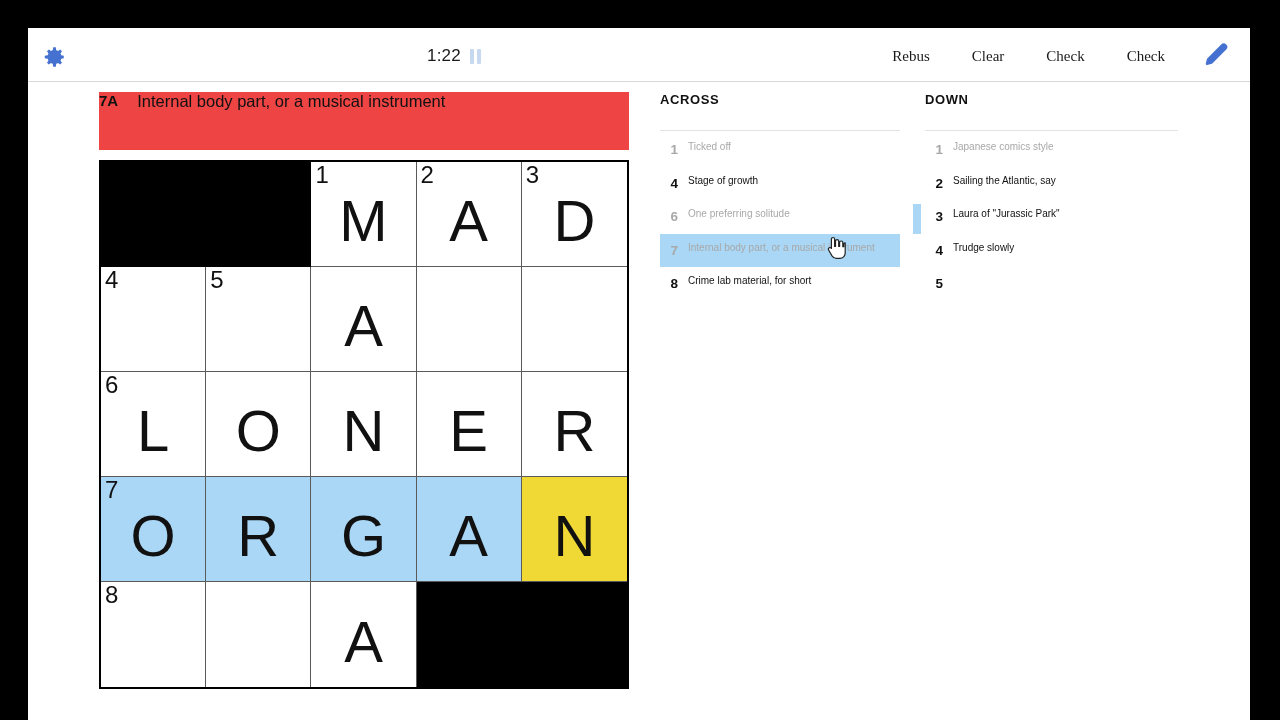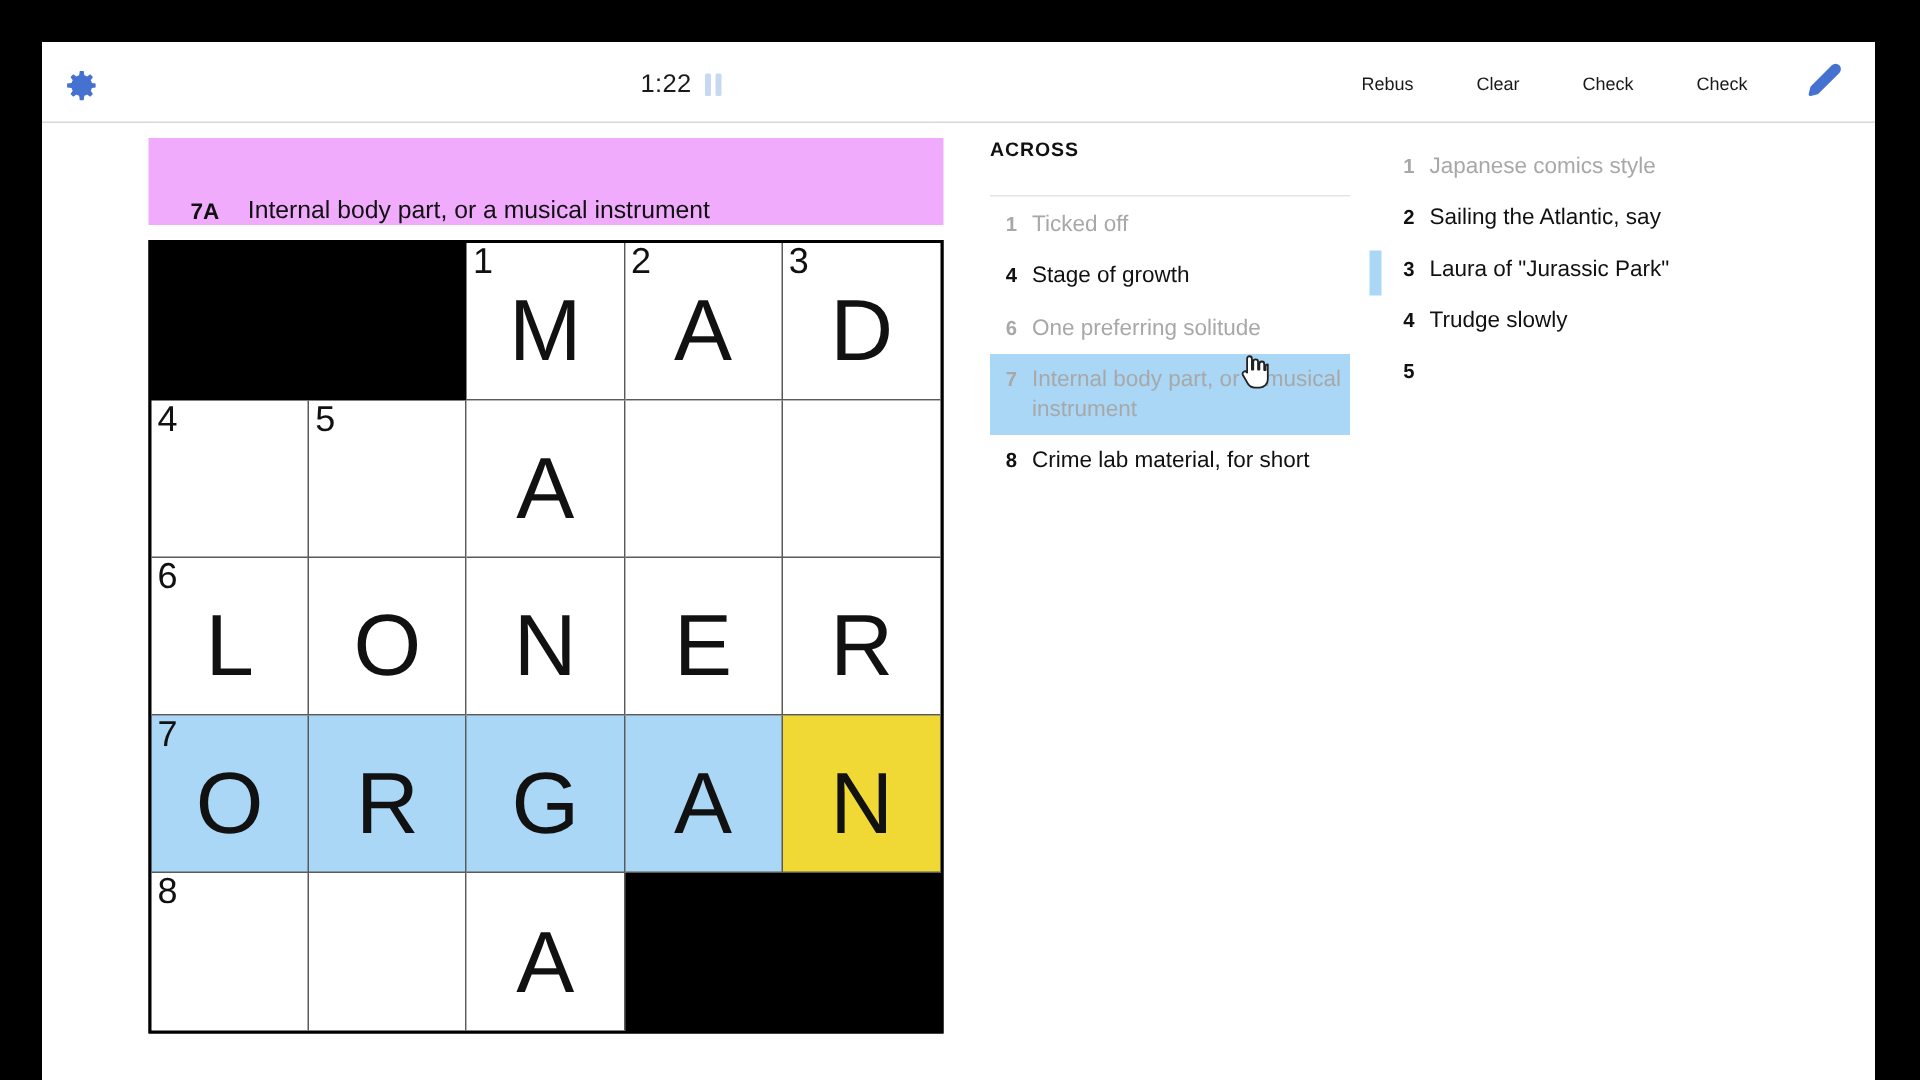--- a/index.html
+++ b/index.html
@@ -77,45 +77,44 @@
     border-radius: 1px;
   }
 
   #tool-actions {
     position: absolute;
     right: 12px; top: 0;
     height: 52px;
     display: flex; align-items: center; gap: 0px;
   }
   .tool-btn {
-    font-size: 12px;
+    font-size: 15px;
     color: #1a1a1a;
     background: none;
     border: none;
     padding: 6px 21px;
     cursor: pointer;
-    font-family: Liberation Sans, sans-serif;
+    font-family: Liberation Serif, serif;
     white-space: nowrap;
   }
   #pencil-btn {
     width: 46px; height: 34px;
     display: flex; align-items: center; justify-content: center;
     cursor: pointer;
     margin-left: 6px;
   }
 
   
   #clue-banner {
     position: absolute;
     left: 71px; top: 64px;
     width: 530px; height: 58px;
-    background: #f0abfc;
+    background: #ef4444;
     display: flex;
-    align-items: flex-end;
-    padding-left: 28px;
+    align-items: flex-start;
   }
   #banner-num {
     font-size: 15px;
     font-weight: bold;
     color: #111;
     margin-right: 19px;
     flex: none;
   }
   #banner-text {
     font-size: 16.5px;
@@ -202,21 +201,21 @@
     flex: none;
     width: 28px;
     text-align: right;
     padding-right: 10px;
     font-size: 13.5px;
     font-weight: bold;
     color: #111;
     line-height: 1.45;
   }
   .clue-item .ctext {
-    font-size: 15px;
+    font-size: 10px;
     color: #111;
     line-height: 1.35;
   }
   .clue-item.done .cnum,
   .clue-item.done .ctext { color: #a8a8a8; font-weight: bold; }
   .clue-item.done .ctext { font-weight: normal; }
 
   .clue-item.selected { background: #a9d7f5; }
   .clue-item.ref::before {
     content: "";
@@ -381,20 +380,21 @@
               <span class="ctext">Internal body part, or a musical instrument</span>
             </li>
             <li class="clue-item">
               <span class="cnum">8</span>
               <span class="ctext">Crime lab material, for short</span>
             </li>
           </ul>
       </div>
 
       <div class="clue-col down">
+        <div class="col-title">DOWN</div>
         <ul class="clue-list" id="down-list">
             <li class="clue-item done">
               <span class="cnum">1</span>
               <span class="ctext">Japanese comics style</span>
             </li>
             <li class="clue-item">
               <span class="cnum">2</span>
               <span class="ctext">Sailing the Atlantic, say</span>
             </li>
             <li class="clue-item ref">

